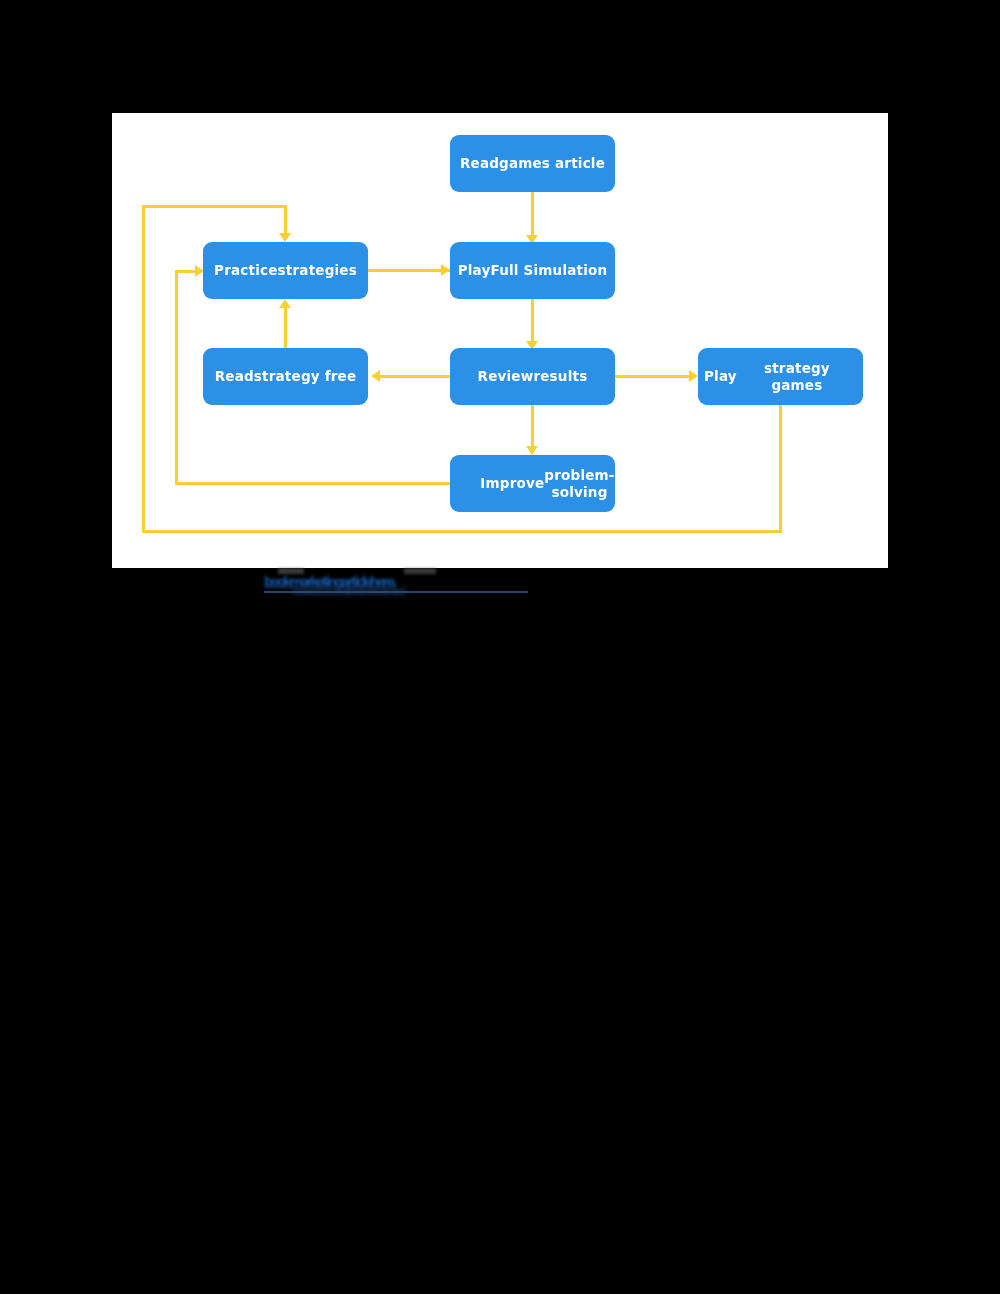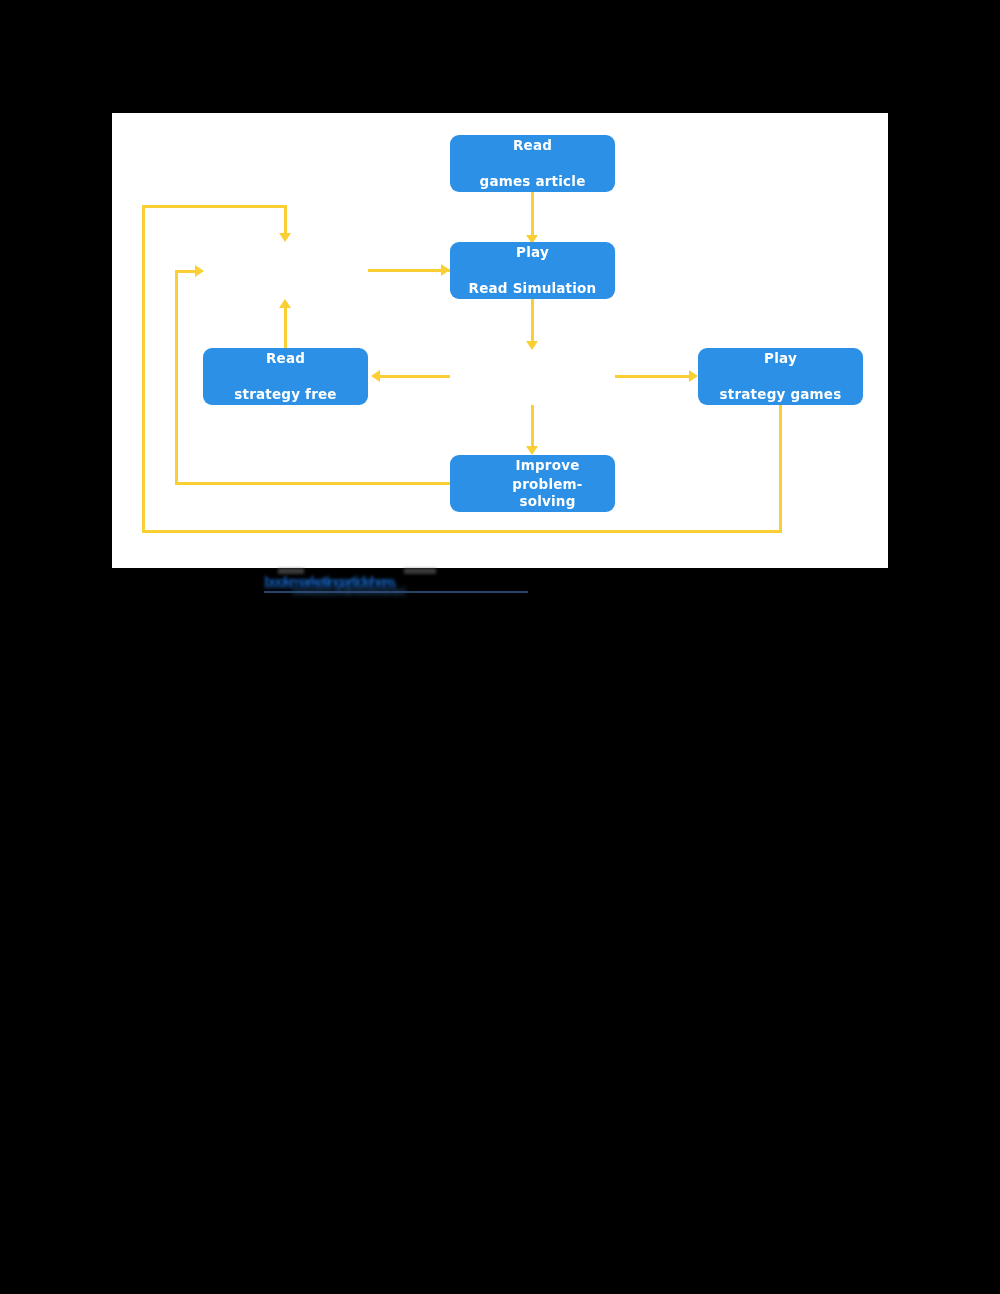--- a/index.html
+++ b/index.html
@@ -27,23 +27,23 @@
     position: absolute;
     background: #2B90E6;
     border-radius: 9px;
     color: #ffffff;
     font-family: "DejaVu Sans", sans-serif;
     font-weight: bold;
     font-size: 13.5px;
     line-height: 17px;
     letter-spacing: .2px;
     display: flex;
-    flex-direction: column;
+    flex-direction: row;
     align-items: center;
-    justify-content: space-between;
+    justify-content: center;
     text-align: center;
     z-index: 5;
     padding: 2px 6px;
   }
   .node .l2 { display: block; }
 
   
   .seg {
     position: absolute;
     background: #FACF33;
@@ -158,31 +158,39 @@
     <div class="seg v" style="left:30px; top:92px; height:328px;"></div>
     <div class="seg h" style="left:30px; top:92px; width:145px;"></div>
     <div class="seg v" style="left:172px; top:92px; height:30px;"></div>
     <div class="arrow down" style="left:167px; top:120px;"></div>
 
     <div class="node" style="left:338px; top:22px; width:165px; height:57px;">
       <span class="l1">Read</span>
       <span class="l2">games article</span>
     </div>
 
+    <div class="node" style="left:91px; top:129px; width:165px; height:57px;">
+      <span class="l1">Practice</span>
+      <span class="l2">strategies</span>
+    </div>
 
     <div class="node" style="left:338px; top:129px; width:165px; height:57px;">
       <span class="l1">Play</span>
-      <span class="l2">Read Simulation</span>
+      <span class="l2">Full Simulation</span>
     </div>
 
     <div class="node" style="left:91px; top:235px; width:165px; height:57px;">
       <span class="l1">Read</span>
       <span class="l2">strategy free</span>
     </div>
 
+    <div class="node" style="left:338px; top:235px; width:165px; height:57px;">
+      <span class="l1">Review</span>
+      <span class="l2">results</span>
+    </div>
 
     <div class="node" style="left:586px; top:235px; width:165px; height:57px;">
       <span class="l1">Play</span>
       <span class="l2">strategy games</span>
     </div>
 
     <div class="node" style="left:338px; top:342px; width:165px; height:57px;padding-left:36px;">
       <span class="l1">Improve</span>
       <span class="l2">problem-solving</span>
     </div>

